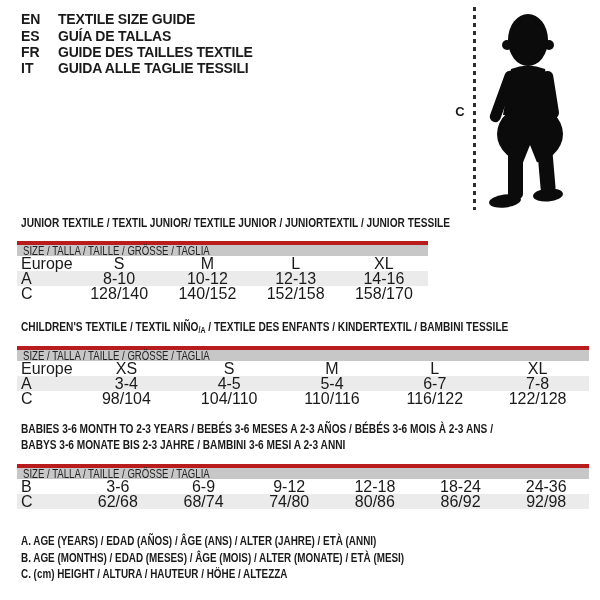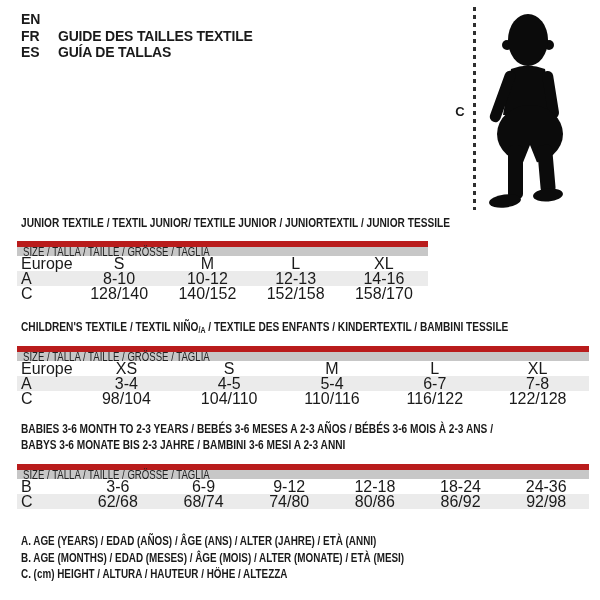--- a/index.html
+++ b/index.html
@@ -29,45 +29,50 @@
 
   .notes{position:absolute;left:21px;top:533px;}
   .note-line{font-size:13px;font-weight:bold;white-space:nowrap;
     transform:scaleX(0.76);transform-origin:0 50%;height:16.5px;line-height:16.5px;}
 
   
   .size-table{position:absolute;left:17px;}
   .t-junior{top:241px;width:411px;}
   .t-children{top:346px;width:572px;}
   .t-babies{top:464px;width:572px;}
-  .bar{height:15px;background:#c7c7c7;border-top:6px solid #b91c1c;
+  .bar{height:15px;background:#c7c7c7;border-top:4px solid #b91c1c;
     display:flex;align-items:center;padding-left:6px;box-sizing:border-box;}
   .bar span{font-size:12px;color:#222;white-space:nowrap;
     transform:scaleX(0.8);transform-origin:0 50%;}
   .trow{display:flex;height:15px;align-items:center;font-size:16px;}
   .trow.shaded{background:#ebebeb;}
   .lbl{width:58px;padding-left:4px;box-sizing:border-box;}
   .cell{flex:1;text-align:center;}
 </style>
 </head>
 <body>
 
 <div class="page">
 
   <div class="lang-list">
     <div class="lang-row">
       <span class="lang-code">EN</span>
+      <span class="lang-title">TEXTILE SIZE GUIDE</span>
+    </div>
+    <div class="lang-row">
+      <span class="lang-code">ES</span>
+      <span class="lang-title">GUÍA DE TALLAS</span>
     </div>
     <div class="lang-row">
       <span class="lang-code">FR</span>
       <span class="lang-title">GUIDE DES TAILLES TEXTILE</span>
     </div>
     <div class="lang-row">
-      <span class="lang-code">ES</span>
-      <span class="lang-title">GUÍA DE TALLAS</span>
+      <span class="lang-code">IT</span>
+      <span class="lang-title">GUIDA ALLE TAGLIE TESSILI</span>
     </div>
   </div>
 
   <span class="c-label">C</span>
   <div class="dotted-line"></div>
   <svg class="baby-svg" width="98" height="202" viewBox="0 0 98 202">
     <g fill="#0b0b0b">
       <circle cx="26" cy="38" r="5"></circle>
       <circle cx="68" cy="38" r="5"></circle>
       <ellipse cx="47" cy="33" rx="20" ry="26"></ellipse>

